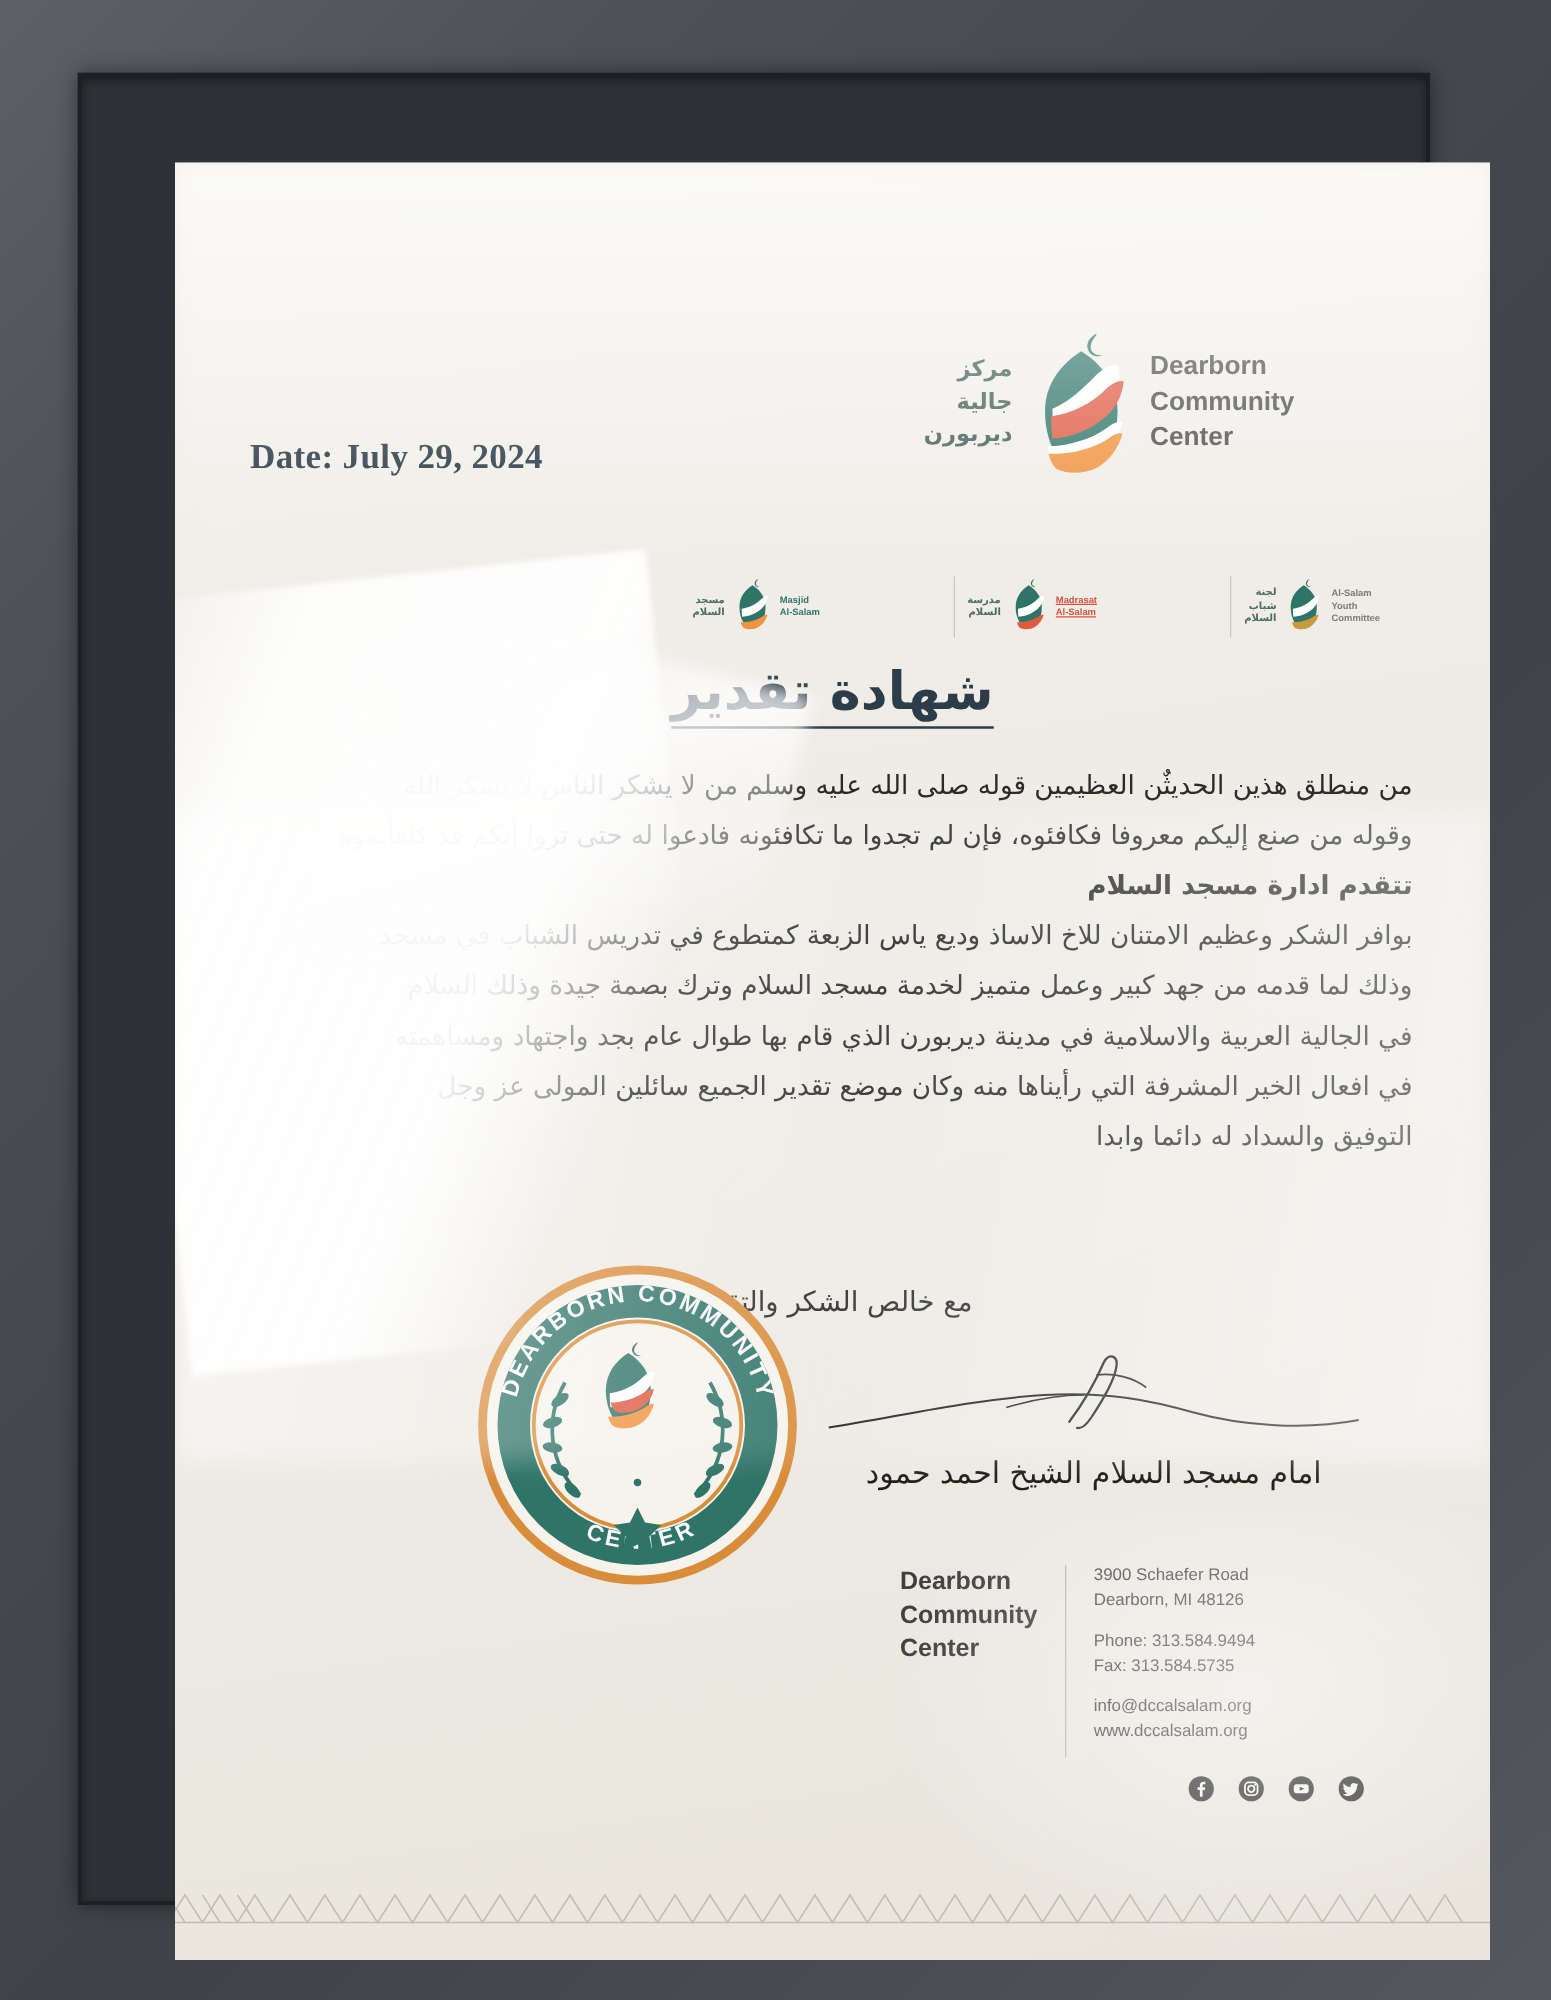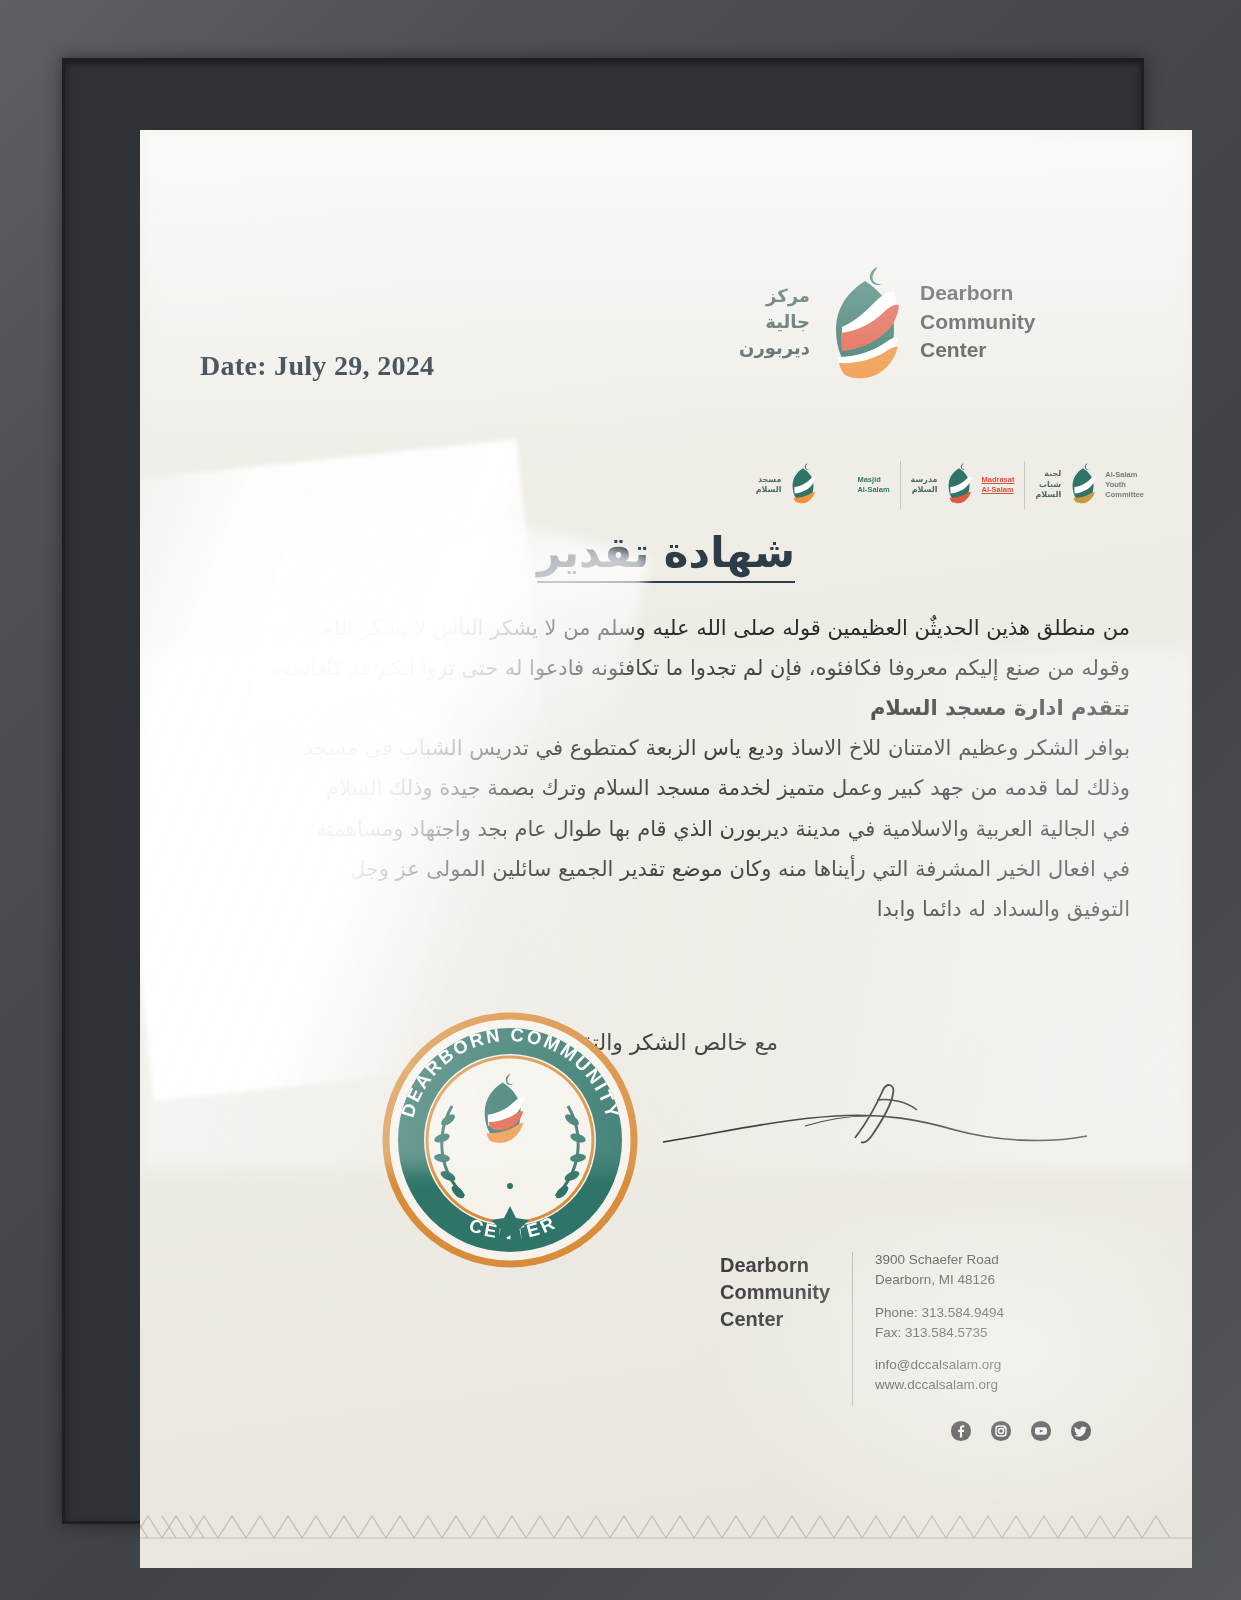--- a/index.html
+++ b/index.html
@@ -125,25 +125,25 @@
     font-family: "Liberation Sans", sans-serif;
     font-size: 21px;
     line-height: 1.35;
     color: #4b4b4b;
     font-weight: bold;
   }
 
   
   #subbrands {
     position: absolute;
-    left: 444px; top: 320px;
+    left: 404px; top: 320px;
     width: 570px; height: 70px;
     display: flex;
     align-items: center;
-    justify-content: flex-end;
+    justify-content: space-between;
   }
   .subbrand {
     display: flex;
     align-items: center;
     gap: 5px;
     padding: 0 10px;
   }
   .subbrand + .subbrand { border-left: 1px solid #c9c6bf; }
   .sb-ar {
     direction: rtl;
@@ -153,21 +153,21 @@
     line-height: 1.3;
     color: #4d6a63;
     font-weight: bold;
   }
   .sb-en {
     font-size: 7.5px;
     line-height: 1.3;
     font-weight: bold;
     color: #50504f;
   }
-  .sb-en.teal { color: #35766b; margin-left: 32px; }
+  .sb-en.teal { color: #35766b; }
   .sb-en.red  { color: #d8503d; text-decoration: underline; }
   .sb-en.gold { color: #7a7a78; }
 
   
   #cert-title {
     position: absolute;
     left: 0; top: 398px;
     width: 1052px;
     text-align: center;
     direction: rtl;
@@ -366,20 +366,21 @@
 
         <div id="closing">مع خالص الشكر والتقدير</div>
 
         <div id="signature-block">
           <svg id="signature-svg" width="440" height="80" viewBox="0 0 440 80">
             <path d="M8 62 C70 52, 120 40, 180 36 C230 33, 265 40, 300 50 C340 61, 390 64, 432 56" fill="none" stroke="#1b1b1b" stroke-width="1.6"></path>
             <path d="M200 58 C212 42, 222 24, 228 10 C232 2, 240 4, 238 14 C236 26, 226 42, 218 54 C214 60, 210 64, 206 62" fill="none" stroke="#1b1b1b" stroke-width="1.8"></path>
             <path d="M222 20 C236 18, 252 22, 262 30" fill="none" stroke="#1b1b1b" stroke-width="1.4"></path>
             <path d="M150 46 C170 40, 190 36, 212 36" fill="none" stroke="#1b1b1b" stroke-width="1.2"></path>
           </svg>
+          <div id="signature-name">امام مسجد السلام الشيخ احمد حمود</div>
         </div>
 
         <div id="seal">
           <svg width="260" height="260" viewBox="0 0 260 260">
             <circle cx="130" cy="130" r="126" fill="#f6f3ec"></circle>
             <circle cx="130" cy="130" r="124" fill="none" stroke="#d98c3a" stroke-width="7"></circle>
             <circle cx="130" cy="130" r="112" fill="#2f7468"></circle>
             <circle cx="130" cy="130" r="86" fill="#f6f3ec"></circle>
             <circle cx="130" cy="130" r="83" fill="none" stroke="#d98c3a" stroke-width="3"></circle>
             <path id="sealArc" d="M130,130 m-99,0 a99,99 0 1,1 198,0" fill="none"></path>

